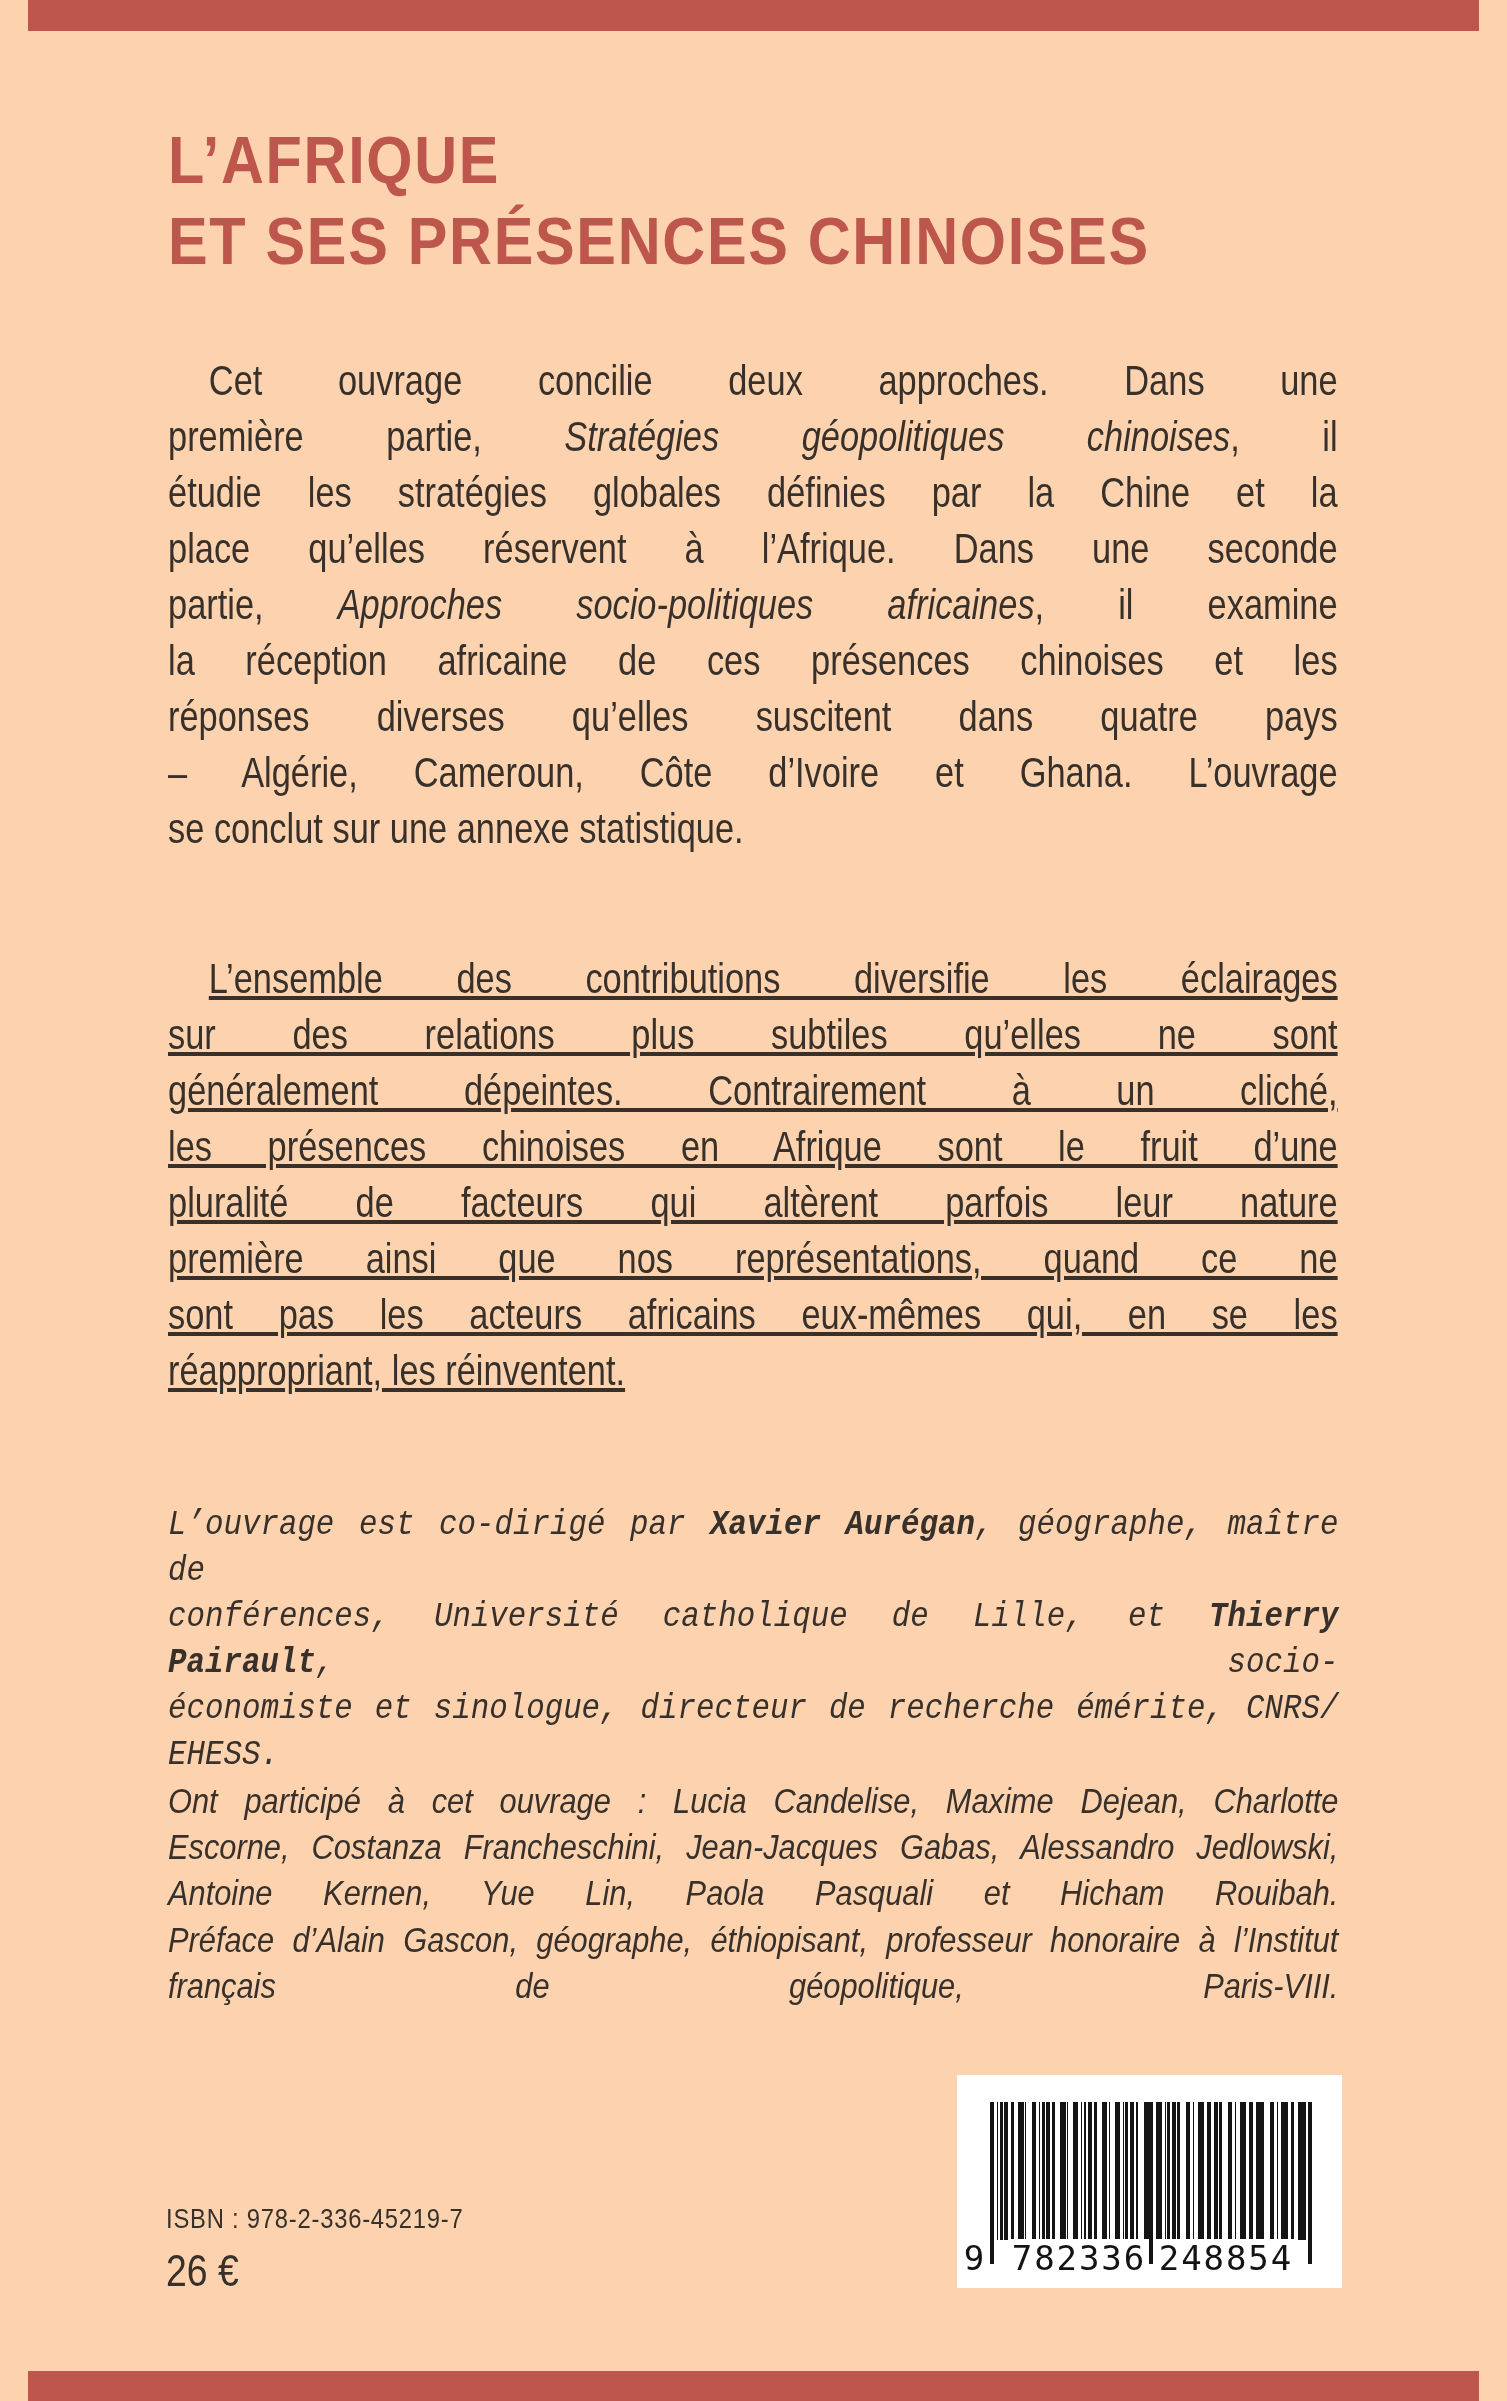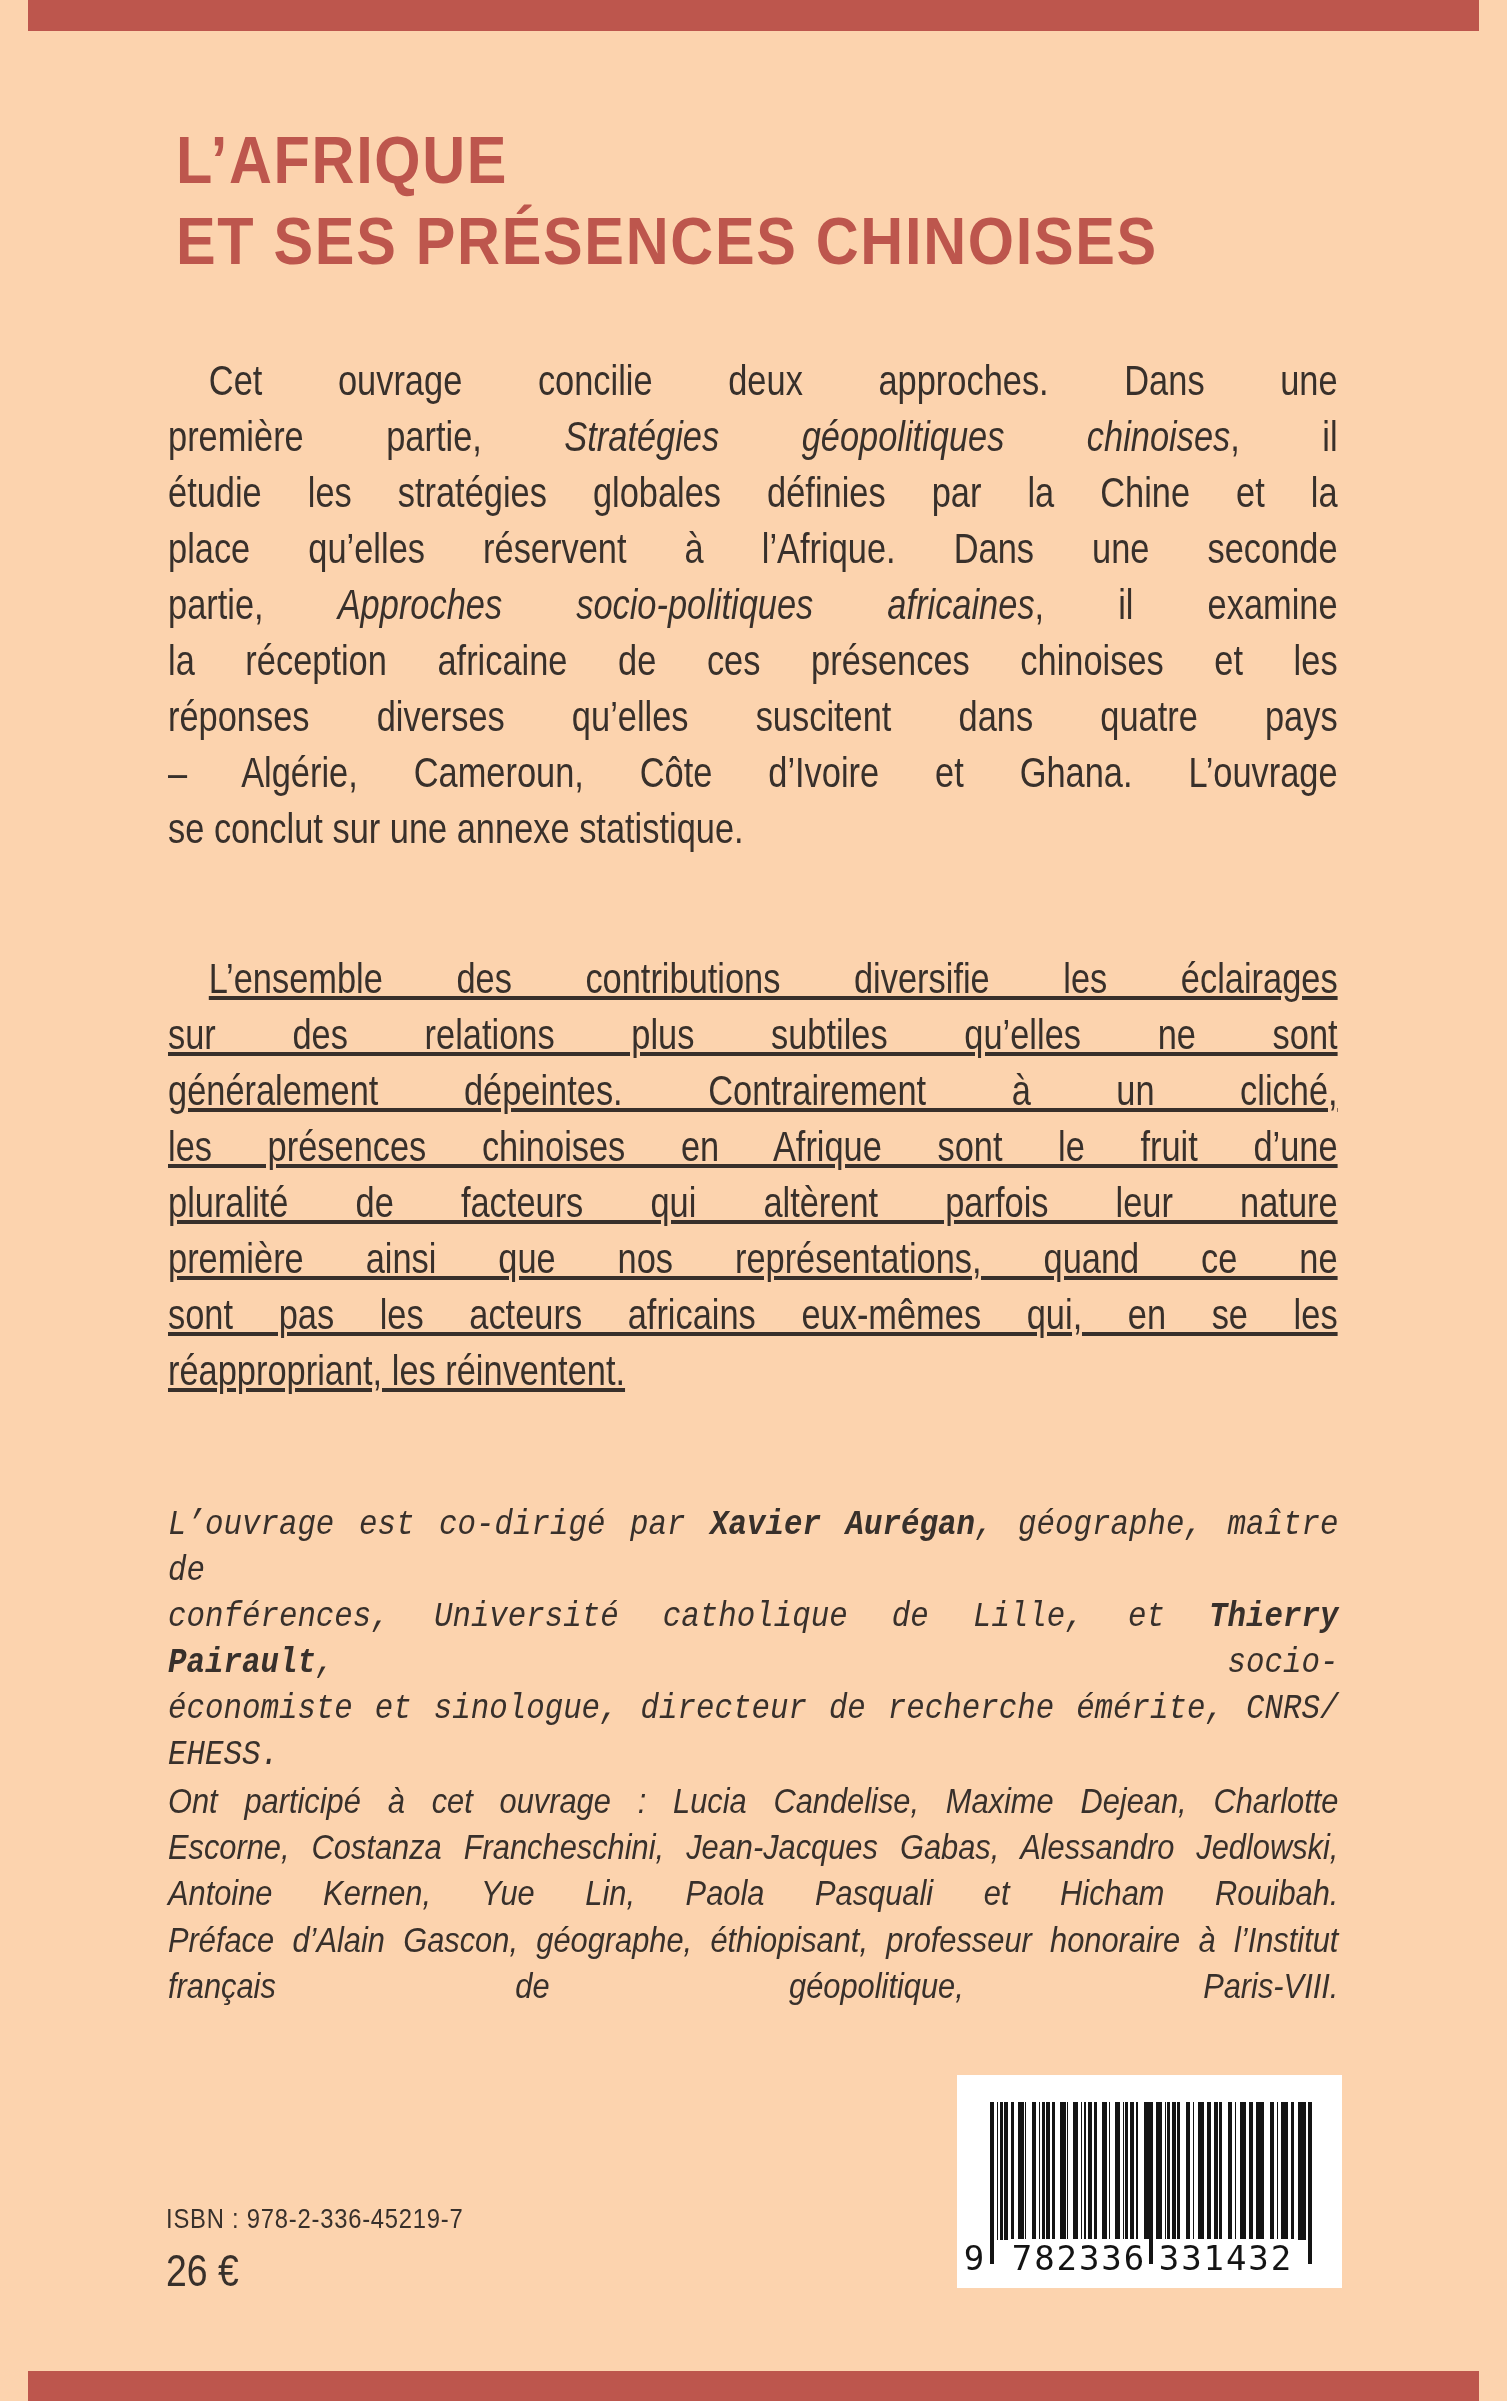--- a/index.html
+++ b/index.html
@@ -11,21 +11,21 @@
     color:#38302b;
   }
   .abs{position:absolute;}
 
   
   .edge-bar{position:absolute;left:28px;width:1451px;height:31px;background:#bd564d;}
   .edge-bar.top{top:0;}
   .edge-bar.bottom{bottom:0;}
 
   
-  .title-wrap{left:176px;top:120px;width:1230px;}
+  .title-wrap{left:168px;top:120px;width:1230px;}
   .title-line{
     color:#bd564d;font-weight:bold;
     font-size:66px;line-height:81px;letter-spacing:1.9px;
     transform:scaleX(0.9);transform-origin:0 0;
     white-space:nowrap;
   }
 
   
   .body-block{left:168px;width:1170px;}
   .condense{transform:scaleX(0.8);transform-origin:0 0;width:1462px;}
@@ -145,14 +145,14 @@
 <div class="abs price-line">26 €</div>
 
 <div class="abs barcode-box">
   <div class="bc-bars"></div>
   <div class="bc-guard g-left"></div>
   <div class="bc-guard g-mid"></div>
   <div class="bc-guard g-right"></div>
 </div>
 <div class="abs bc-digit bc-first">9</div>
 <div class="abs bc-digit bc-g1">782336</div>
-<div class="abs bc-digit bc-g2">331432</div>
+<div class="abs bc-digit bc-g2">248854</div>
 
 
 </body></html>

